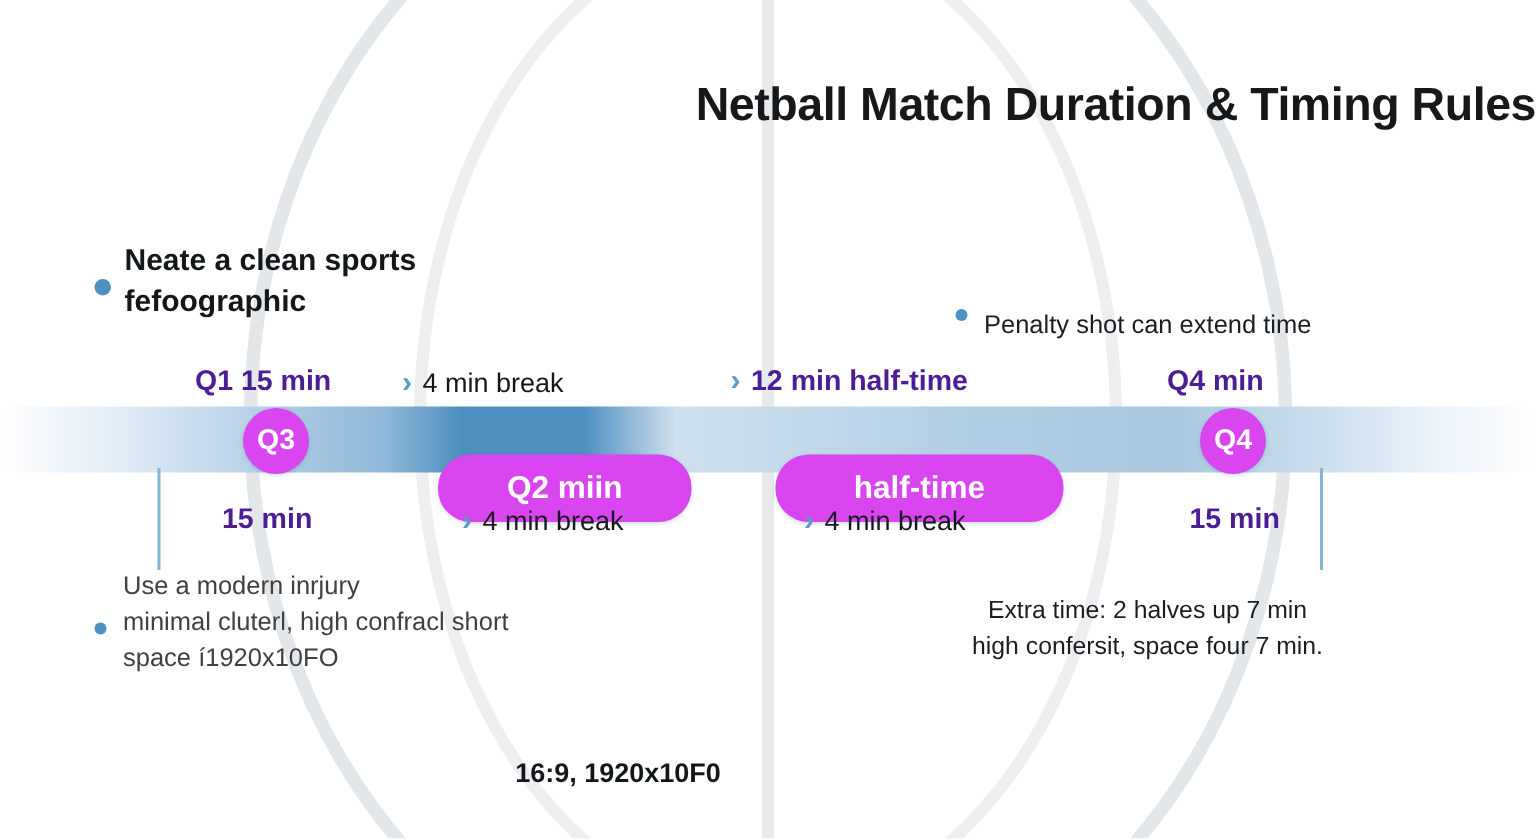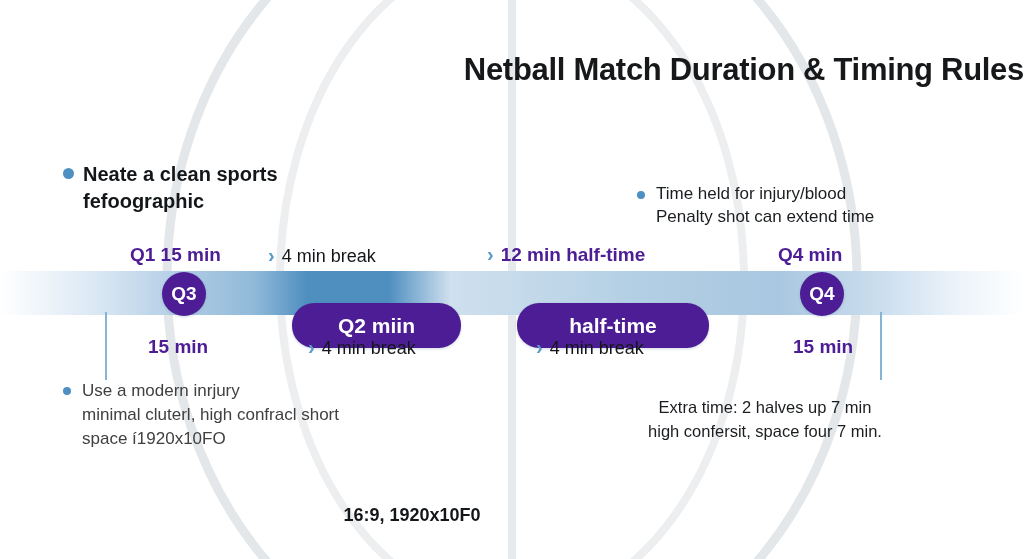--- a/index.html
+++ b/index.html
@@ -39,21 +39,21 @@
     color: #16181a;
     letter-spacing: -0.3px;
   }
 
   
   .bullet-block {
     position: absolute;
   }
   .bullet-row {
     display: flex;
-    align-items: flex-start;
+    align-items: center;
   }
   .dot {
     flex: 0 0 auto;
     width: 11px;
     height: 11px;
     border-radius: 50%;
     background: #4e90c2;
     margin-top: 7px;
     margin-right: 9px;
   }
@@ -132,21 +132,21 @@
       #cbdeee 86%,
       #eaf2f9 93%,
       rgba(255,255,255,0) 100%);
   }
 
   .pill {
     position: absolute;
     display: flex;
     align-items: center;
     justify-content: center;
-    background: #4c1d95;
+    background: #d946ef;
     color: #ffffff;
     font-weight: bold;
     box-shadow: 0 1px 3px rgba(30,70,110,0.20);
   }
   .pill.round {
     border-radius: 50%;
   }
   .pill.rect {
     border-radius: 22px;
     margin-top: 32px;
@@ -258,21 +258,21 @@
         <span>Neate a clean sports</span><br>
         <span>fefoographic</span>
       </span>
     </div>
   </div>
 
   <div class="bullet-block" id="bullet-right">
     <div class="bullet-row">
       <span class="dot small"></span>
       <span class="bullet-text">
-        <span>Time held for injury/blood</span><br>
+        <br>
         <span>Penalty shot can extend time</span>
       </span>
     </div>
   </div>
 
   <div id="timeline-bar"></div>
 
   <div class="pill round" id="pill-q3">Q3</div>
   <div class="pill rect" id="pill-q2">Q2 miin</div>
   <div class="pill rect" id="pill-halftime">half-time</div>

